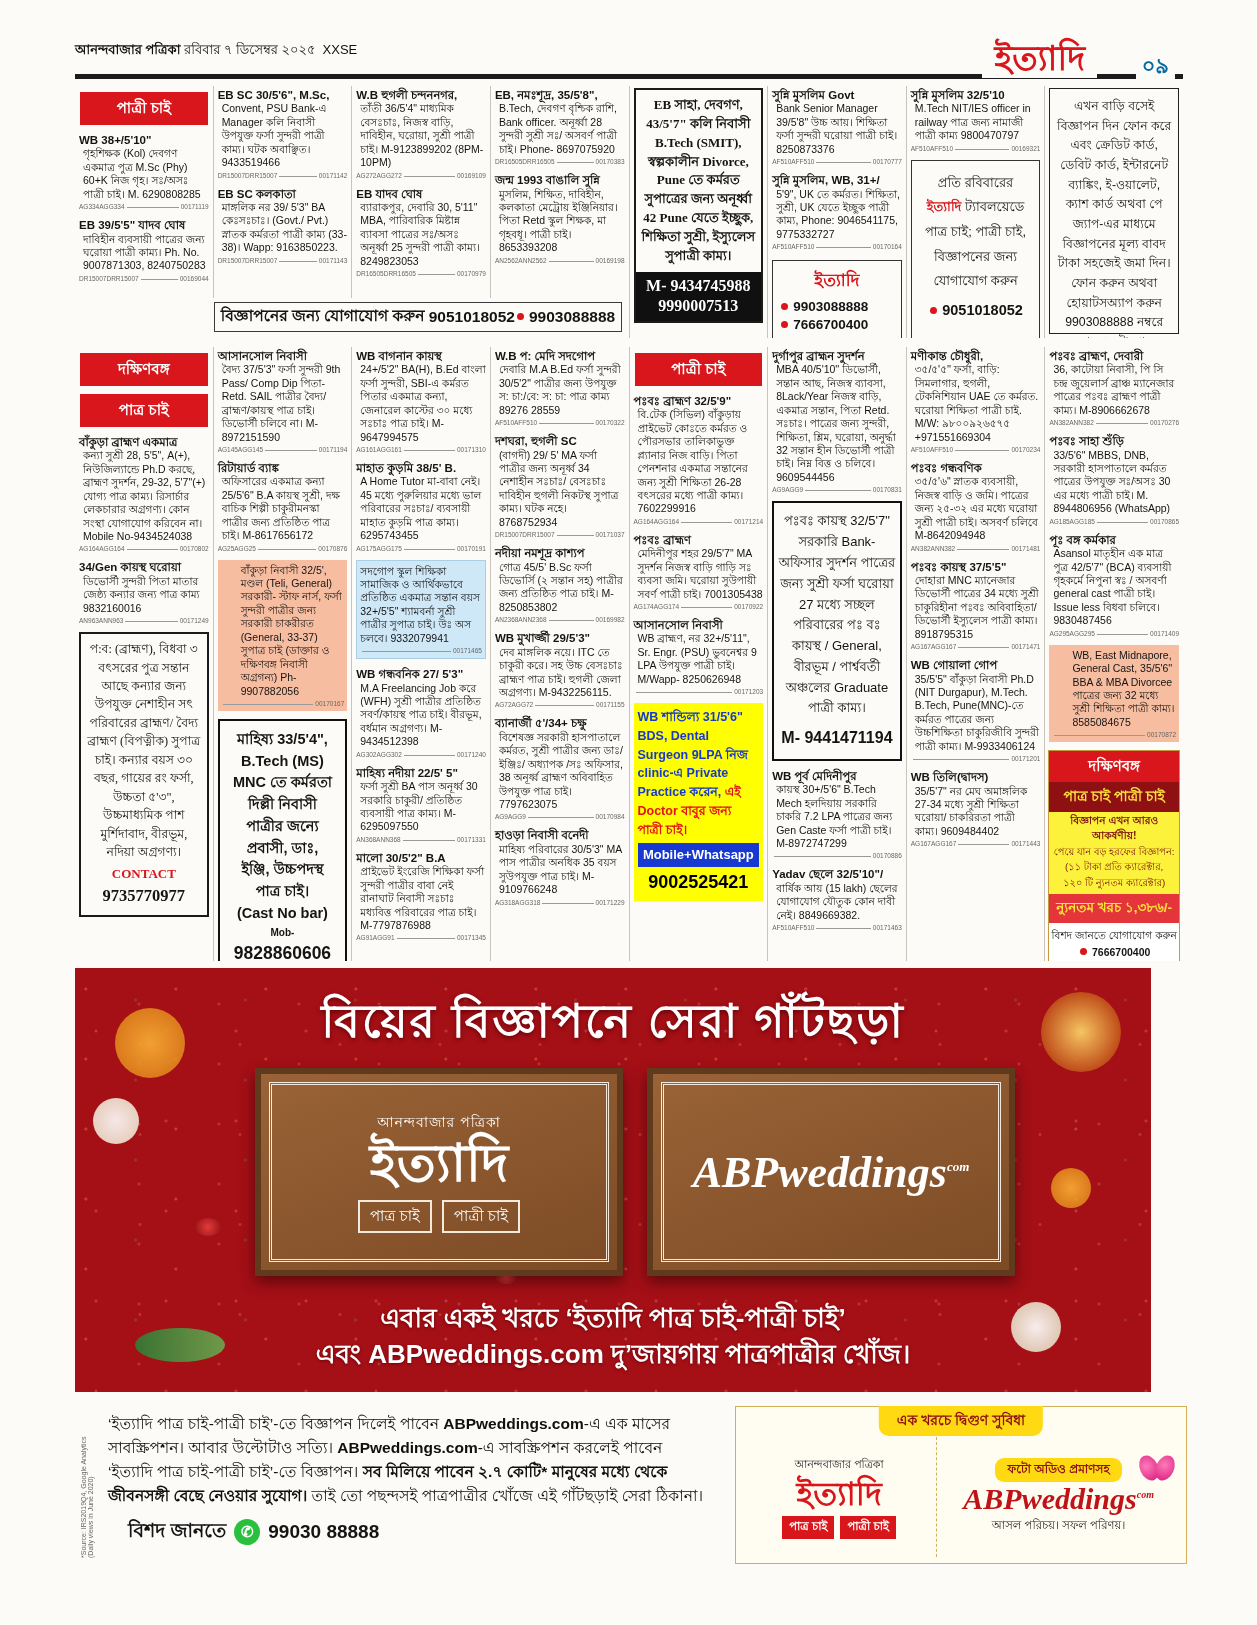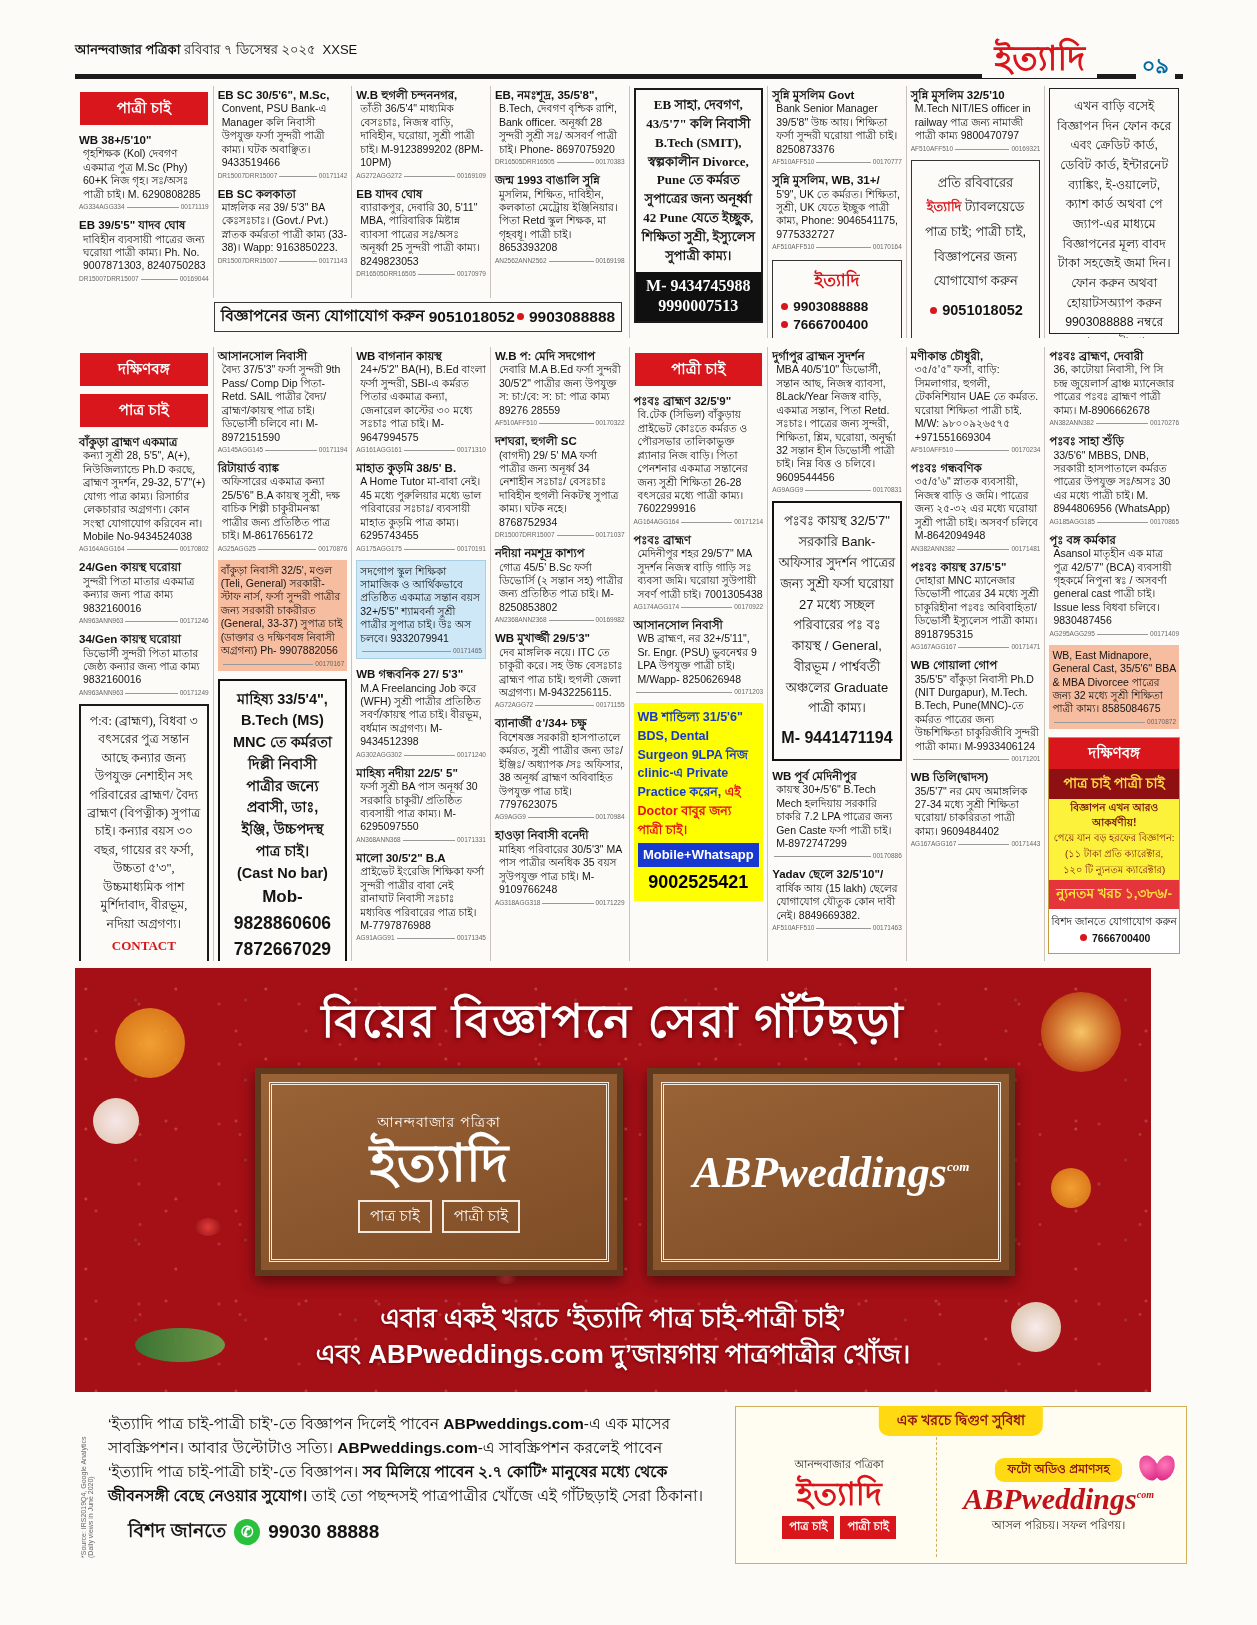--- a/index.html
+++ b/index.html
@@ -17,40 +17,40 @@
   .col{flex:1 1 0;min-width:0;padding:0 3px;overflow:hidden;}
   .band .col + .col{border-left:1px solid #c9c4bb;}
   .col.short{max-height:212px;}
   .red-box{background:#d8161b;color:#fff;font-weight:bold;text-align:center;font-size:15px;padding:4px 2px;margin:6px 2px 8px;}
   .ad{margin:2px 1px 8px;}
   .ad-title{font-weight:bold;font-size:11.5px;line-height:1.25;}
   .ad-body{font-size:10.5px;line-height:1.28;padding-left:4px;}
   .code{display:flex;align-items:flex-end;font-size:6.5px;color:#666;margin-top:2px;}
   .code .dash{flex:1;border-bottom:1px solid #999;margin:0 2px 2px;}
   .hl-salmon{background:#f6bda0;padding:4px 3px;}
-  .hl-salmon .ad-body{padding-left:0;}
+  .hl-salmon .ad-body{padding-left:0;margin-left:20px;}
   .hl-blue{background:#cfe8f7;padding:4px 3px;border:1px solid #a8cfe3;}
   .hl-blue .ad-body{padding-left:0;}
   
   .box-phone{border:2px solid #1b1b1b;padding:6px 4px 0;text-align:center;font-family:"Liberation Serif",serif;}
   .box-phone .bp-body{font-size:13px;font-weight:bold;line-height:1.45;}
   .black-bar{background:#101010;color:#fff;font-weight:bold;font-size:16px;line-height:1.3;margin:6px -4px 0;padding:4px 2px;}
   .itadi-box{border:1.5px solid #333;padding:6px 6px;margin-top:10px;}
   .itadi-box .it-title{color:#d8161b;font-weight:bold;font-size:17px;text-align:center;margin-bottom:4px;}
   .dot{display:inline-block;width:7px;height:7px;border-radius:50%;background:#d8161b;margin:0 5px 1px 2px;}
   .phone-row{font-weight:bold;font-size:13.5px;margin:3px 0;}
   .sunday-box{border:1.5px solid #333;padding:10px 4px;text-align:center;font-size:13px;line-height:1.9;margin-top:8px;}
   .sunday-box .red{color:#d8161b;font-weight:bold;}
   .sunday-box .phone-row{font-size:14.5px;}
   .textbox{border:1.5px solid #222;padding:8px 6px;text-align:center;font-size:12.3px;line-height:1.6;margin-top:2px;height:228px;}
   .widow-box{border:2px solid #1b1b1b;padding:6px 4px;text-align:center;font-family:"Liberation Serif",serif;font-size:12.3px;line-height:1.5;margin-top:4px;}
   .widow-box .contact{color:#d8161b;font-weight:bold;font-size:13px;margin-top:3px;}
   .widow-box .wphone{font-weight:bold;font-size:16.5px;}
   .bold-box{border:2px solid #111;padding:8px 2px;text-align:center;font-weight:bold;font-size:14.5px;line-height:1.5;margin-top:6px;}
-  .bold-box .mob{font-size:17px;}
+  .bold-box .mob{font-size:10px;}
   .bold-box .bphone{font-size:17.5px;}
   .bank-box{border:2px solid #111;padding:8px 4px;text-align:center;font-size:13px;line-height:1.6;margin-top:6px;}
   .bank-box .bk-phone{font-weight:bold;font-size:16px;margin-top:6px;}
   .yellow-box{background:#ffff00;padding:5px 4px;font-weight:bold;font-size:12.5px;line-height:1.5;margin-top:4px;}
   .yellow-box .blue{color:#1739cf;}
   .yellow-box .red{color:#e3121a;}
   .yellow-box .mw-strip{background:#1739cf;color:#fff;text-align:center;margin:4px 0 2px;padding:2px 0;font-size:13px;}
   .yellow-box .y-phone{color:#000;text-align:center;font-size:18px;}
   .promo{border:1px solid #c59a3f;margin-top:8px;background:#fdf23b;}
   .promo .p-head{background:#d8161b;color:#fff;font-weight:bold;text-align:center;font-size:15px;padding:3px 0;}
@@ -277,29 +277,20 @@
         <div class="ad">
           <div class="ad-title">বাঁকুড়া ব্রাহ্মণ একমাত্র</div>
           <div class="ad-body">কন্যা সুশ্রী 28, 5'5", A(+), নিউজিল্যান্ডে Ph.D করছে, ব্রাহ্মণ সুদর্শন, 29-32, 5'7"(+) যোগ্য পাত্র কাম্য। রিসার্চার লেকচারার অগ্রগণ্য। কোন সংস্থা যোগাযোগ করিবেন না। Mobile No-9434524038</div>
           <div class="code">
             <span>AG164AGG164</span>
             <span class="dash"></span>
             <span>00170802</span>
           </div>
         </div>
         <div class="ad">
-          <div class="ad-title">24/Gen কায়স্থ ঘরোয়া</div>
-          <div class="ad-body">সুন্দরী পিতা মাতার একমাত্র কন্যার জন্য পাত্র কাম্য 9832160016</div>
-          <div class="code">
-            <span>AN963ANN963</span>
-            <span class="dash"></span>
-            <span>00171246</span>
-          </div>
-        </div>
-        <div class="ad">
           <div class="ad-title">34/Gen কায়স্থ ঘরোয়া</div>
           <div class="ad-body">ডিভোর্সী সুন্দরী পিতা মাতার জেষ্ঠ্য কন্যার জন্য পাত্র কাম্য 9832160016</div>
           <div class="code">
             <span>AN963ANN963</span>
             <span class="dash"></span>
             <span>00171249</span>
           </div>
         </div>
         <div class="ad widow-box">
           <div>প:ব: (ব্রাহ্মণ), বিধবা ৩ বৎসরের পুত্র সন্তান আছে কন্যার জন্য উপযুক্ত নেশাহীন সৎ পরিবারের ব্রাহ্মণ/ বৈদ্য ব্রাহ্মণ (বিপত্নীক) সুপাত্র চাই। কন্যার বয়স ৩০ বছর, গায়ের রং ফর্সা, উচ্চতা ৫'৩", উচ্চমাধ্যমিক পাশ মুর্শিদাবাদ, বীরভূম, নদিয়া অগ্রগণ্য।</div>

